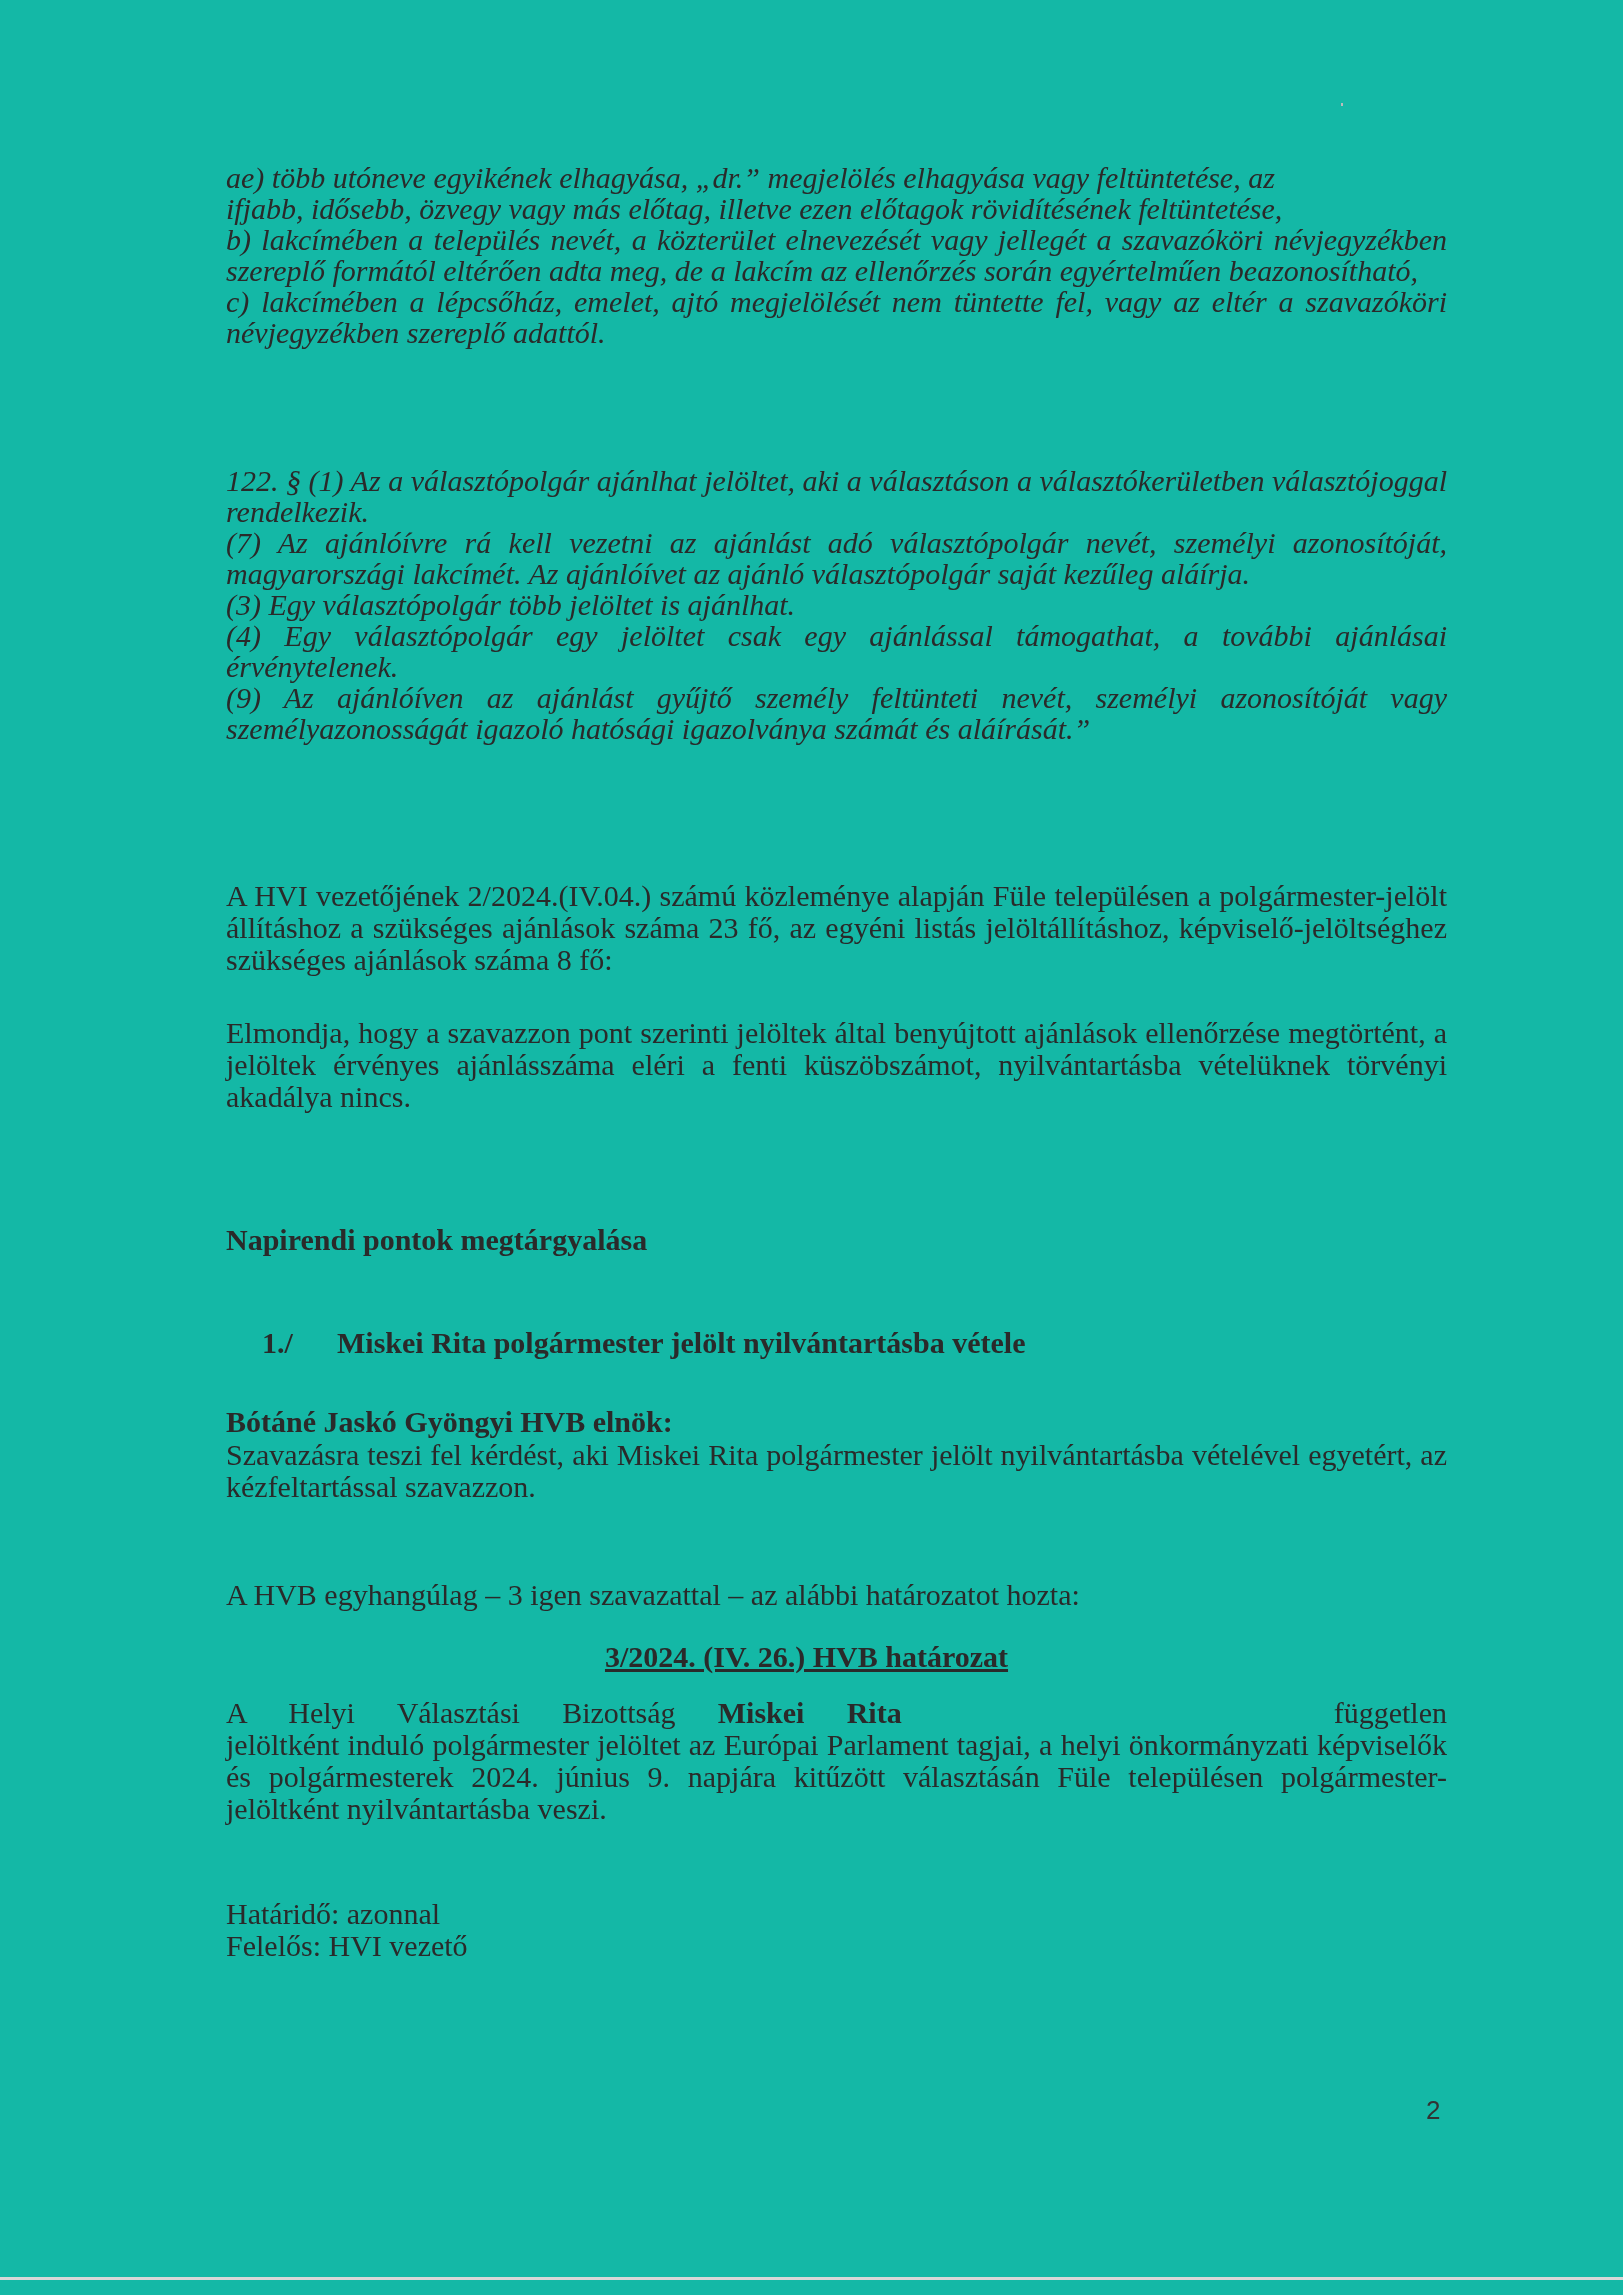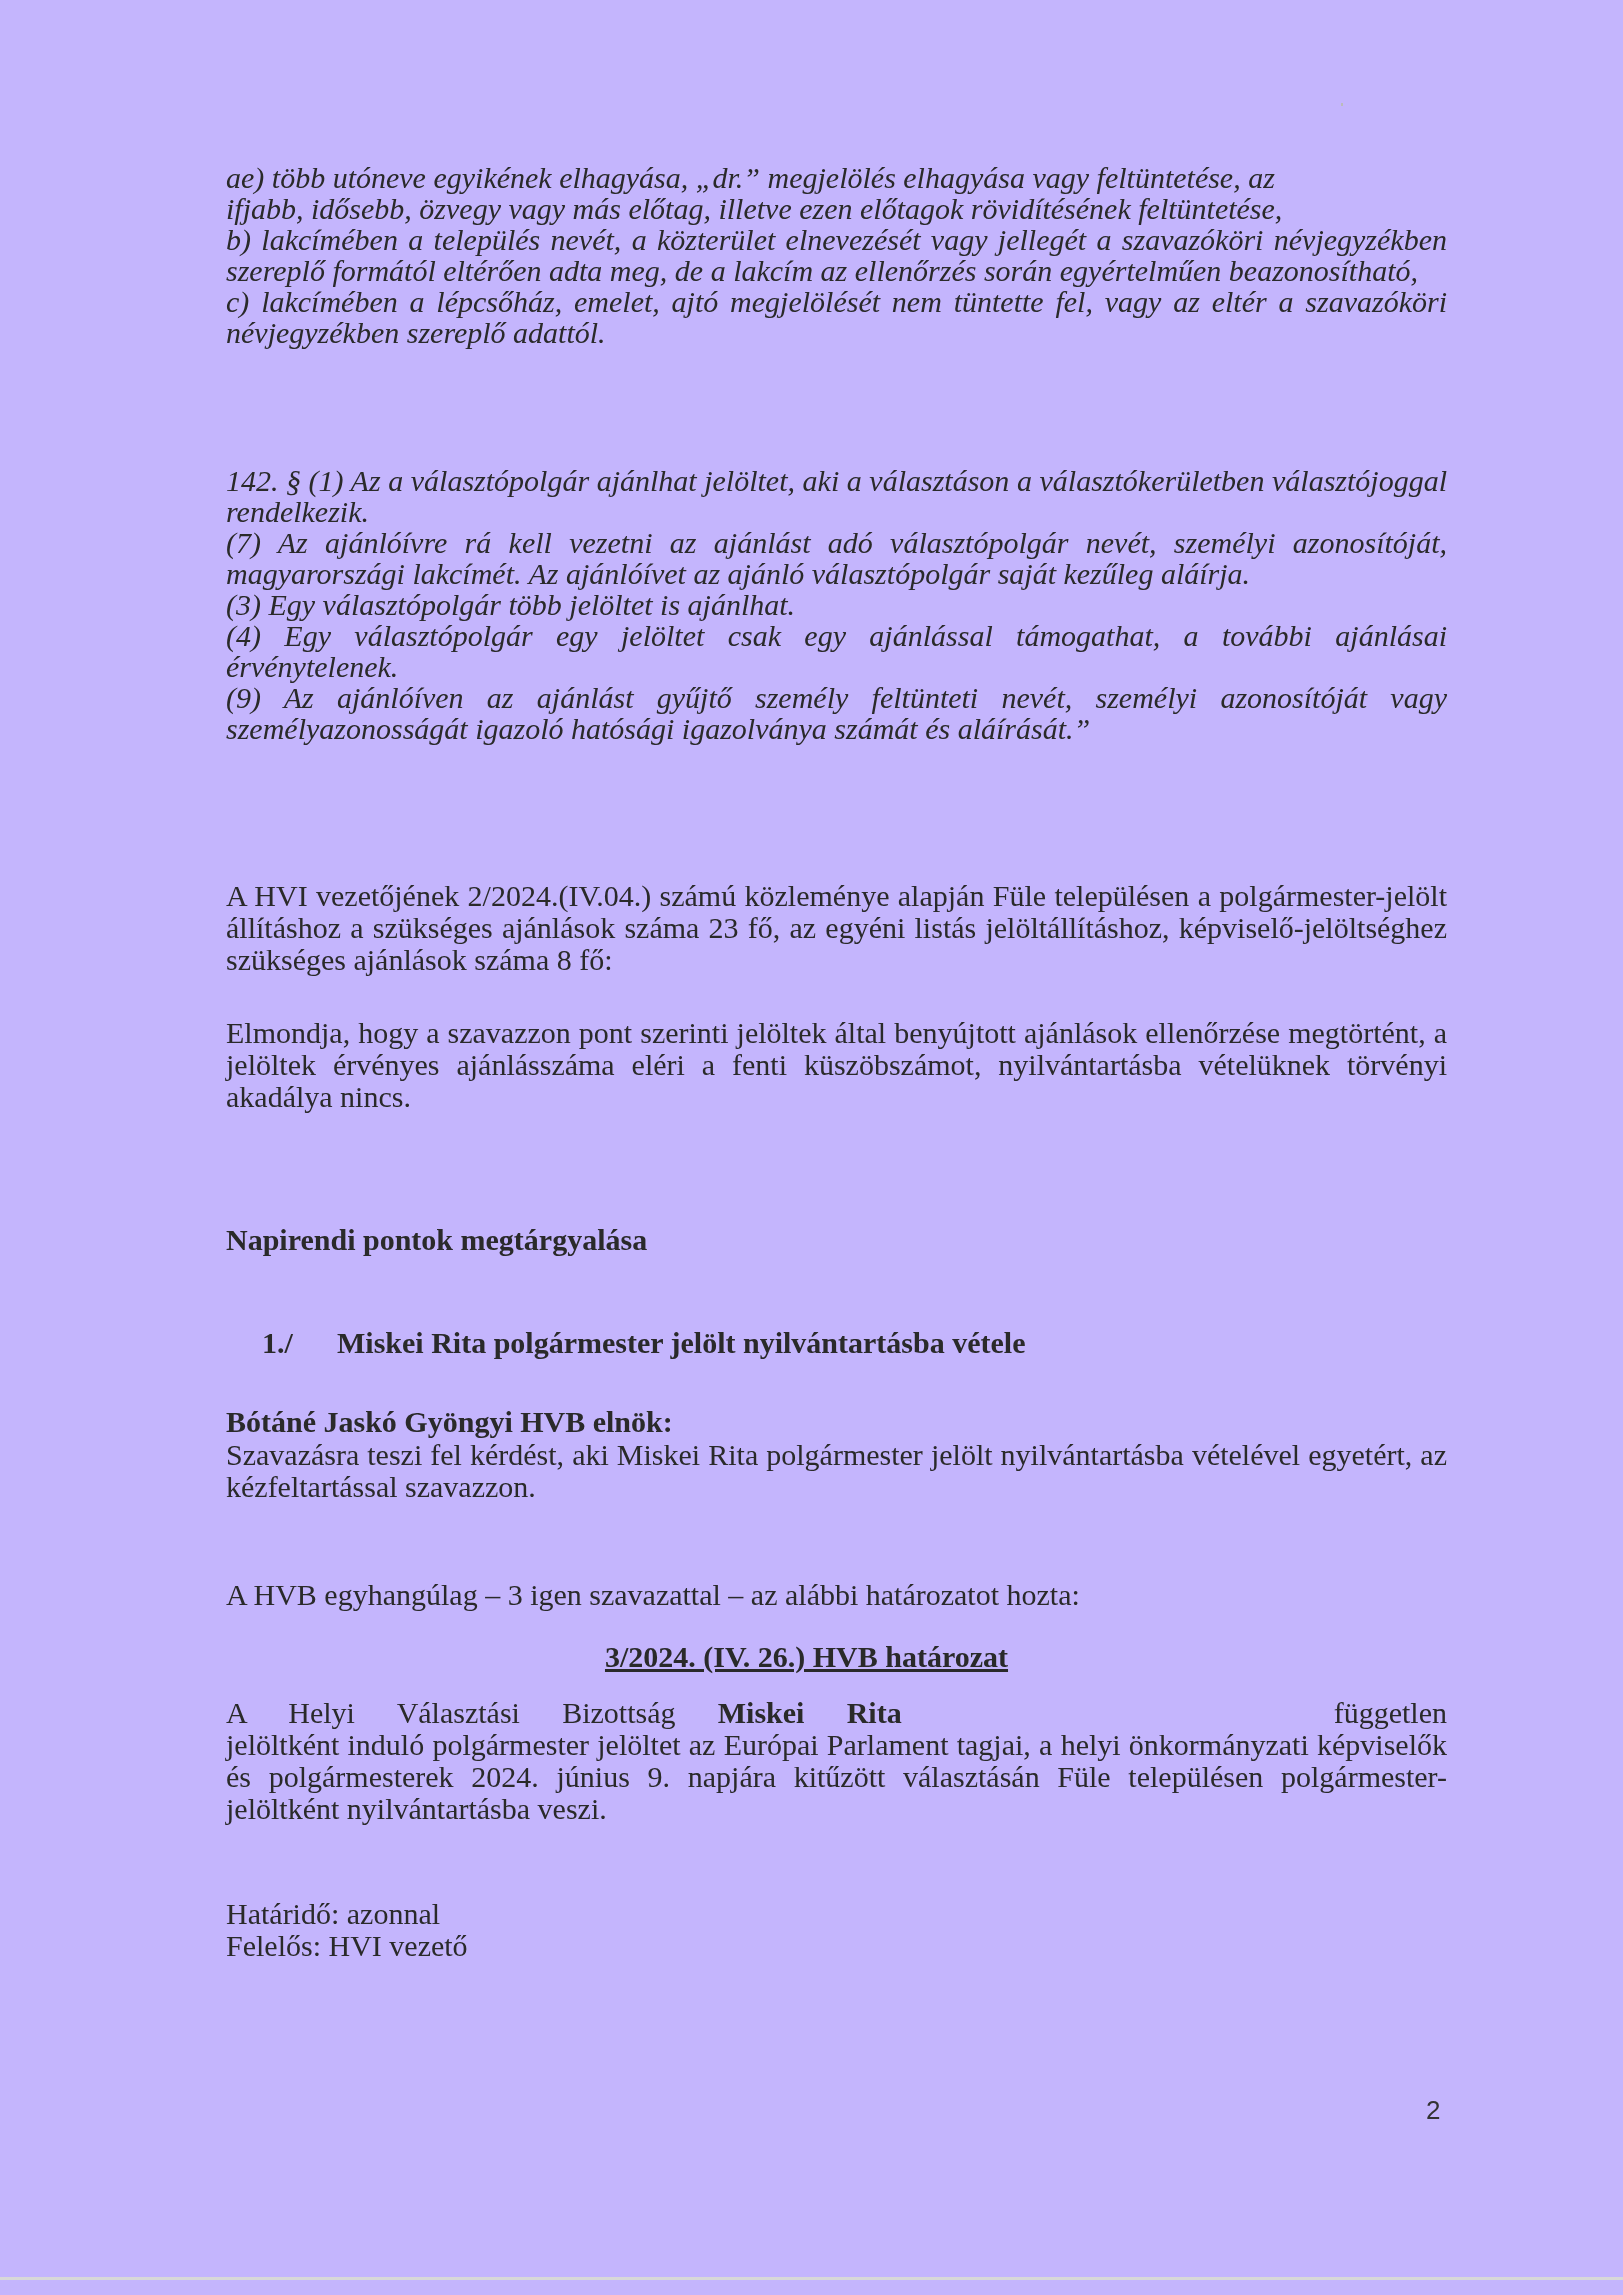--- a/index.html
+++ b/index.html
@@ -1,19 +1,19 @@
 <!DOCTYPE html>
 <html style="font-size:10.5px"><head>
 <meta charset="utf-8">
 <style>
   html, body { margin: 0; padding: 0; background: #ffffff; }
   body { width: 1623px; height: 2295px; position: relative; overflow: hidden; }
   .page {
     position: absolute; left: 0; top: 0; width: 1623px; height: 2295px;
-    background: #c4b5fd; color: #2a2a2a;
+    background: #14b8a6; color: #2a2a2a;
     font-family: "Liberation Serif", "DejaVu Serif", serif;
   }
   .block { position: absolute; left: 226px; width: 1221px; font-size: 30px; line-height: 31px; }
   .block p { margin: 0; }
   .just { text-align: justify; text-align-last: left; }
   .it { font-style: italic; }
   .b { font-weight: bold; }
   .line-just { text-align: justify; text-align-last: justify; }
   .center { text-align: center; text-decoration: underline; }
   .heading { position: absolute; left: 226px; font-size: 30px; font-weight: bold; line-height: 31px; }
@@ -31,21 +31,21 @@
   <div class="speck"></div>
 
   <div class="block it" style="top:162px;">
     <p>ae) több utóneve egyikének elhagyása, „dr.” megjelölés elhagyása vagy feltüntetése, az</p>
     <p>ifjabb, idősebb, özvegy vagy más előtag, illetve ezen előtagok rövidítésének feltüntetése,</p>
     <p class="just">b) lakcímében a település nevét, a közterület elnevezését vagy jellegét a szavazóköri névjegyzékben szereplő formától eltérően adta meg, de a lakcím az ellenőrzés során egyértelműen beazonosítható,</p>
     <p class="just">c) lakcímében a lépcsőház, emelet, ajtó megjelölését nem tüntette fel, vagy az eltér a szavazóköri névjegyzékben szereplő adattól.</p>
   </div>
 
   <div class="block it just" style="top:465px;">
-    <p>142. § (1) Az a választópolgár ajánlhat jelöltet, aki a választáson a választókerületben választójoggal rendelkezik.</p>
+    <p>122. § (1) Az a választópolgár ajánlhat jelöltet, aki a választáson a választókerületben választójoggal rendelkezik.</p>
     <p>(7) Az ajánlóívre rá kell vezetni az ajánlást adó választópolgár nevét, személyi azonosítóját, magyarországi lakcímét. Az ajánlóívet az ajánló választópolgár saját kezűleg aláírja.</p>
     <p>(3) Egy választópolgár több jelöltet is ajánlhat.</p>
     <p>(4) Egy választópolgár egy jelöltet csak egy ajánlással támogathat, a további ajánlásai érvénytelenek.</p>
     <p>(9) Az ajánlóíven az ajánlást gyűjtő személy feltünteti nevét, személyi azonosítóját vagy személyazonosságát igazoló hatósági igazolványa számát és aláírását.”</p>
   </div>
 
   <div class="block just" style="top:880px; line-height:32px;">
     <p>A HVI vezetőjének 2/2024.(IV.04.) számú közleménye alapján Füle településen a polgármester-jelölt állításhoz a szükséges ajánlások száma 23 fő, az egyéni listás jelöltállításhoz, képviselő-jelöltséghez szükséges ajánlások száma 8 fő:</p>
   </div>
 

